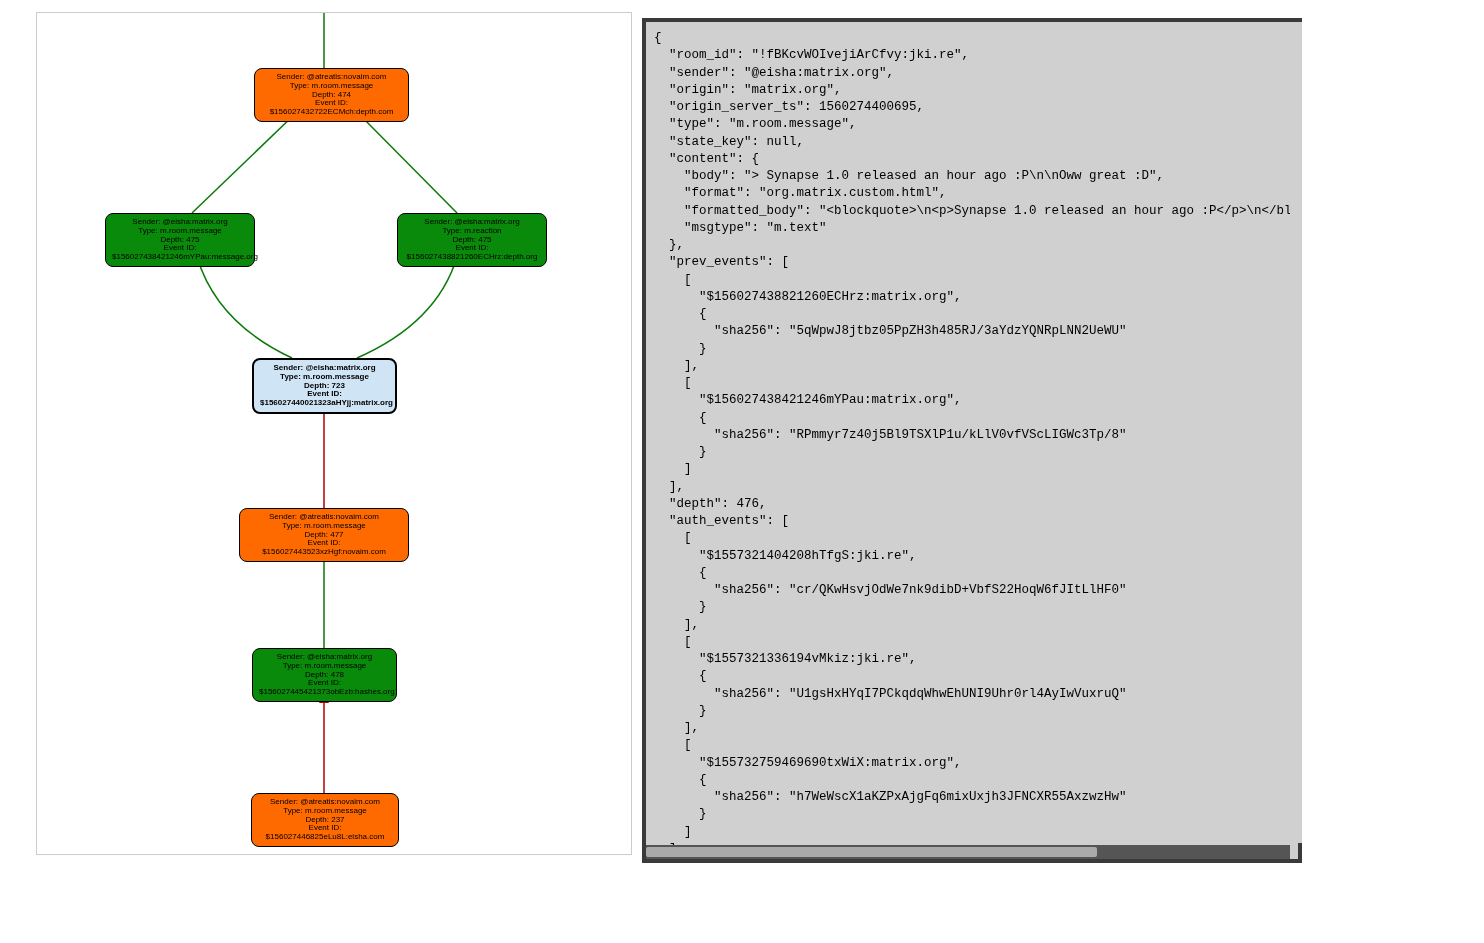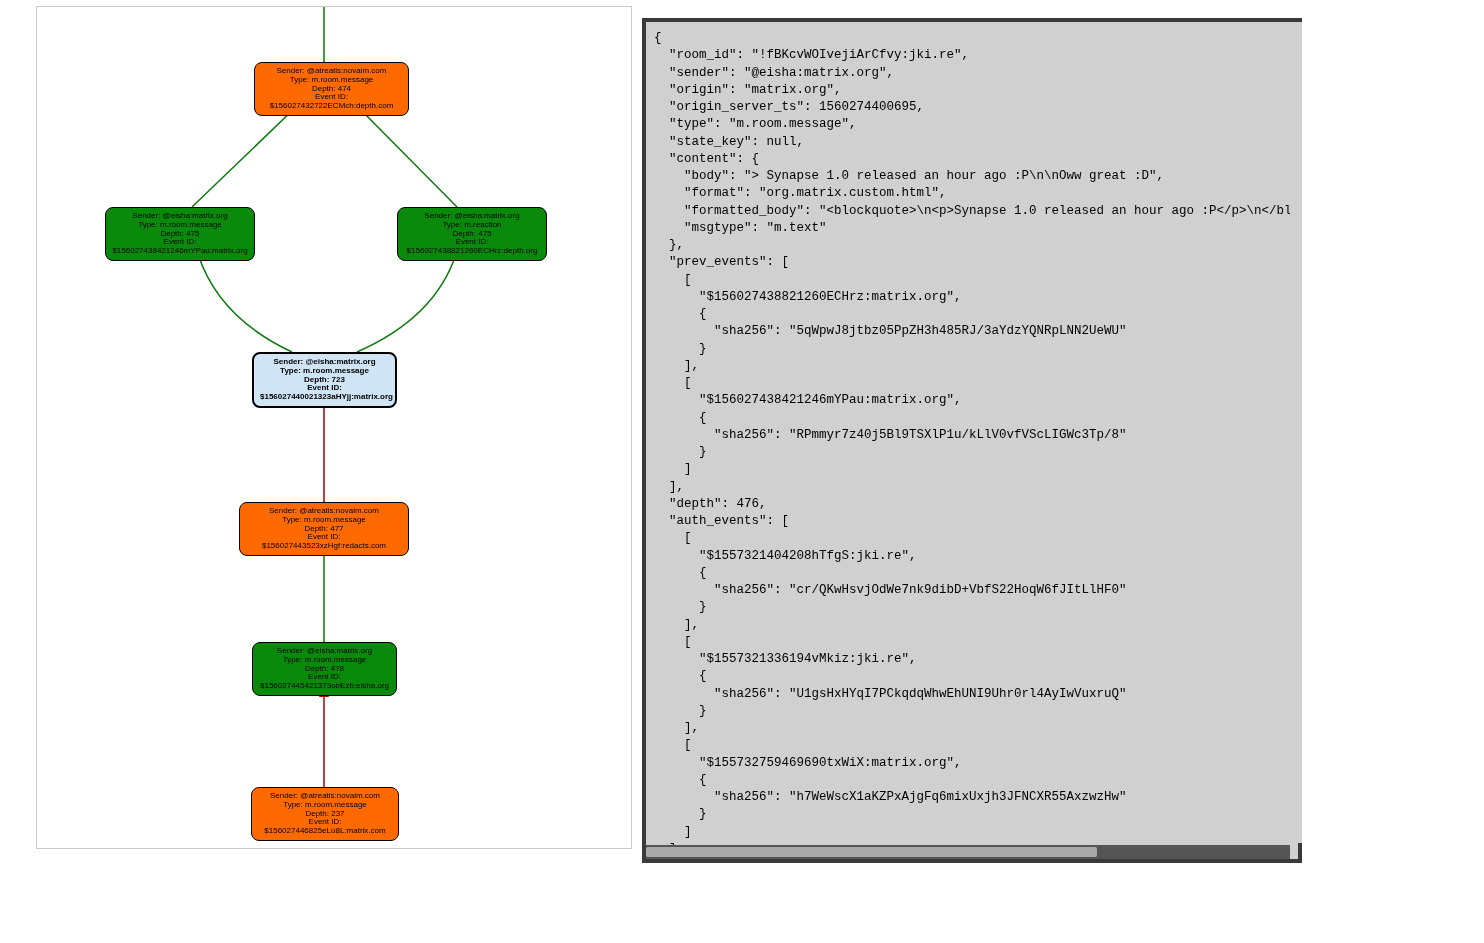--- a/index.html
+++ b/index.html
@@ -6,21 +6,21 @@
     body {
       font-family: sans-serif;
       background: #fff;
       display: flex;
       width: 1484px;
       height: 943px;
     }
     .left-panel {
       width: 596px;
       height: 843px;
-      margin-top: 6px;
+      margin-top: 12px;
       margin-left: 36px;
       border: 1px solid #ccc;
       position: relative;
       background: #fff;
       overflow: hidden;
     }
     .right-panel {
       width: 660px;
       height: 845px;
       margin-top: 18px;
@@ -127,55 +127,55 @@
       <span class="node-line">Type: m.room.message</span>
       <span class="node-line">Depth: 474</span>
       <span class="node-line">Event ID:</span>
       <span class="node-line">$156027432722ECMch:depth.com</span>
     </div>
     <div class="node green" style="left: 68px; top: 200px; width: 150px;">
       <span class="node-line">Sender: @eisha:matrix.org</span>
       <span class="node-line">Type: m.room.message</span>
       <span class="node-line">Depth: 475</span>
       <span class="node-line">Event ID:</span>
-      <span class="node-line">$156027438421246mYPau:matrix.org</span>
+      <span class="node-line">$156027438421246mYPau:message.org</span>
     </div>
     <div class="node green" style="left: 360px; top: 200px; width: 150px;">
       <span class="node-line">Sender: @eisha:matrix.org</span>
       <span class="node-line">Type: m.reaction</span>
       <span class="node-line">Depth: 475</span>
       <span class="node-line">Event ID:</span>
       <span class="node-line">$156027438821260ECHrz:depth.org</span>
     </div>
     <div class="node blue" style="left: 215px; top: 345px; width: 145px;">
       <span class="node-line">Sender: @eisha:matrix.org</span>
       <span class="node-line">Type: m.room.message</span>
       <span class="node-line">Depth: 723</span>
       <span class="node-line">Event ID:</span>
       <span class="node-line">$156027440021323aHYjj:matrix.org</span>
     </div>
     <div class="node orange" style="left: 202px; top: 495px; width: 170px;">
       <span class="node-line">Sender: @atreatis:novaim.com</span>
       <span class="node-line">Type: m.room.message</span>
       <span class="node-line">Depth: 477</span>
-      <span class="node-line">Event ID: $156027443523xzHgf:redacts.com</span>
+      <span class="node-line">Event ID: $156027443523xzHgf:novaim.com</span>
     </div>
     <div class="node green" style="left: 215px; top: 635px; width: 145px;">
       <span class="node-line">Sender: @eisha:matrix.org</span>
       <span class="node-line">Type: m.room.message</span>
       <span class="node-line">Depth: 478</span>
       <span class="node-line">Event ID:</span>
-      <span class="node-line">$156027445421373obEzb:eisha.org</span>
+      <span class="node-line">$156027445421373obEzb:hashes.org</span>
     </div>
     <div class="node orange" style="left: 214px; top: 780px; width: 148px;">
       <span class="node-line">Sender: @atreatis:novaim.com</span>
       <span class="node-line">Type: m.room.message</span>
       <span class="node-line">Depth: 237</span>
       <span class="node-line">Event ID:</span>
-      <span class="node-line">$156027446825eLu8L:matrix.com</span>
+      <span class="node-line">$156027446825eLu8L:eisha.com</span>
     </div>
   </div>
 
 <div class="right-panel">
   <pre class="json-content">{
   "room_id": "!fBKcvWOIvejiArCfvy:jki.re",
   "sender": "@eisha:matrix.org",
   "origin": "matrix.org",
   "origin_server_ts": 1560274400695,
   "type": "m.room.message",

